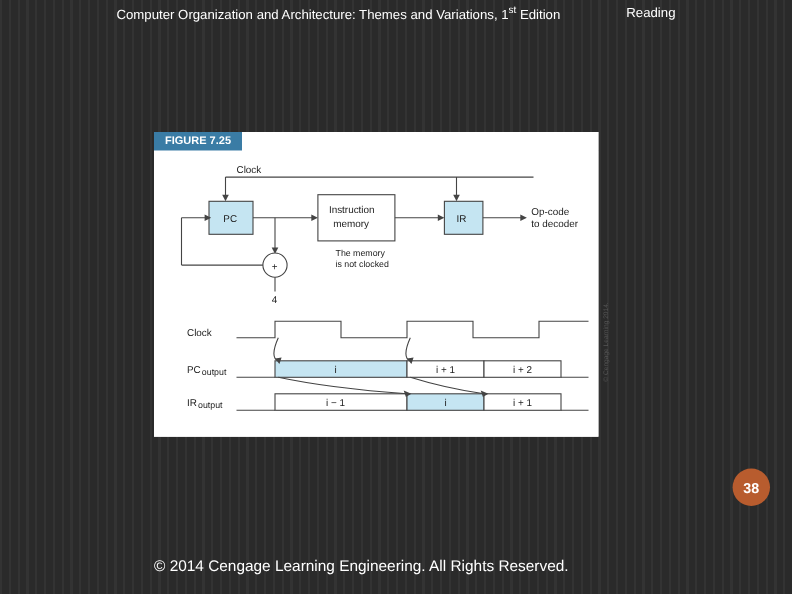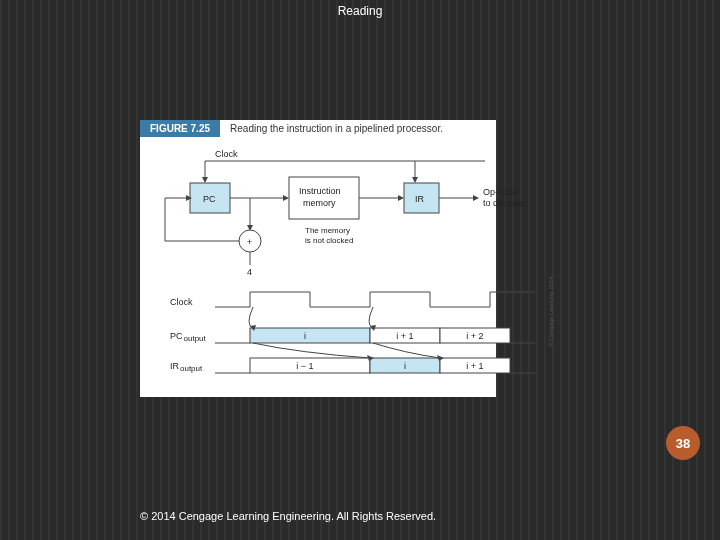--- a/index.html
+++ b/index.html
@@ -29,21 +29,21 @@
     font-size: 12px;
     display: flex;
     justify-content: center;
     gap: 60px;
   }
   .header sup { font-size: 9px; }
   .figure-container {
     position: absolute;
     top: 120px;
     left: 140px;
-    width: 356px;
+    width: 404px;
     background: #fff;
   }
   .figure-bar {
     background: #fff;
     display: flex;
     align-items: center;
     font-size: 10px;
   }
   .figure-num {
     background: #3a7ca5;
@@ -81,41 +81,43 @@
     align-items: center;
     justify-content: center;
     font-size: 13px;
     font-weight: bold;
   }
   .footer {
     position: absolute;
     bottom: 18px;
     left: 140px;
     color: #fff;
-    font-size: 11px;
+    font-size: 14px;
   }
   .credit {
     font-size: 6px;
     fill: #555;
     font-family: Arial;
   }
 </style>
 </head>
 <body>
 
 <div class="stripes"></div>
 
 <div class="header">
+  <span>
+    <span>Computer Organization and Architecture: Themes and Variations, 1</span><sup>st</sup><span> Edition</span>
+  </span>
   <span>Reading</span>
 </div>
 
 <div class="figure-container">
   <div class="figure-bar">
     <span class="figure-num">FIGURE 7.25</span>
-    <span class="figure-caption">Reading the instruction in a pipelined processor.</span>
   </div>
   <div class="diagram-area">
     <svg width="410" height="240">
 
       <text class="txt" x="60" y="10">Clock</text>
       <line class="line" x1="50" y1="14" x2="330" y2="14"></line>
       <line class="line" x1="50" y1="14" x2="50" y2="32"></line>
       <line class="line" x1="260" y1="14" x2="260" y2="32"></line>
       <polygon points="47,30 53,30 50,36" fill="#444"></polygon>
       <polygon points="257,30 263,30 260,36" fill="#444"></polygon>

